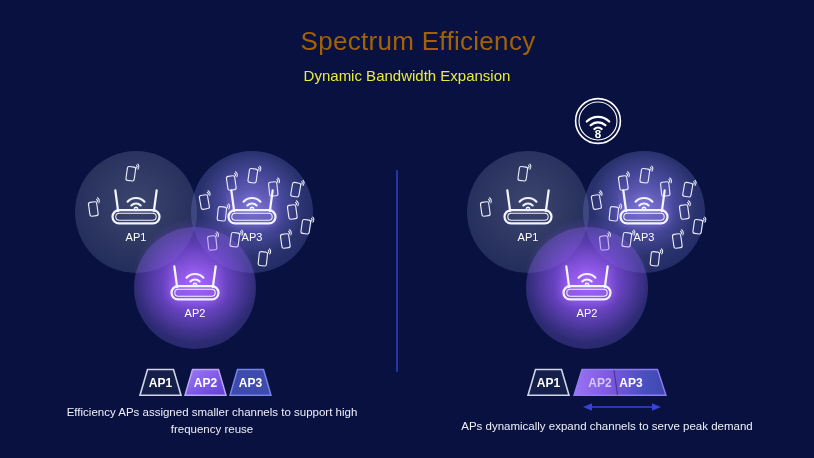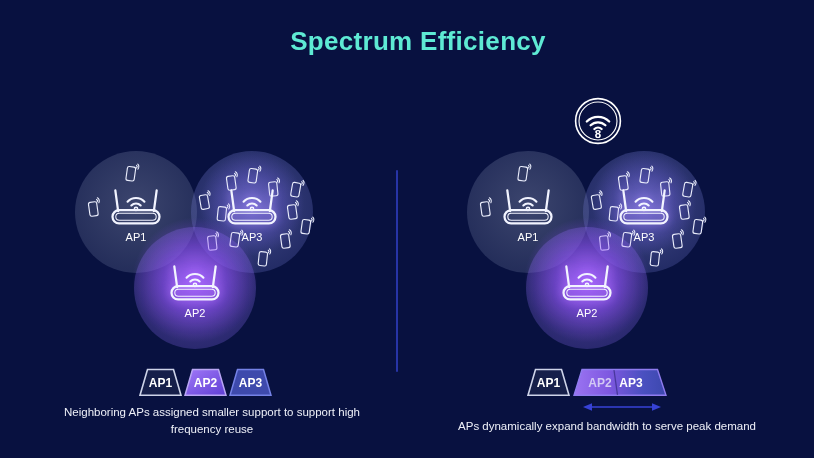--- a/index.html
+++ b/index.html
@@ -1,20 +1,20 @@
 <!DOCTYPE html>
 <html><head>
 <meta charset="utf-8">
 <style>
   html,body{margin:0;padding:0;background:#081140;}
   .stage{position:relative;width:814px;height:458px;background:#081140;overflow:hidden;
          font-family:"Liberation Sans", sans-serif;}
   .abs{position:absolute;}
-  .title{position:absolute;top:26px;left:0;right:0;text-align:center;color:#5eead4;
-         font-size:26px;font-weight:700;letter-spacing:.3px;margin-left:22px;}
+  .title{position:absolute;top:26px;left:0;right:0;text-align:center;color:#a16207;
+         font-size:26px;font-weight:400;letter-spacing:.3px;margin-left:22px;}
   .subtitle{position:absolute;top:67px;left:0;right:0;text-align:center;color:#e9eb41;
          font-size:15px;font-weight:400;}
   .pill{position:absolute;left:143px;top:106px;width:105px;height:31px;box-sizing:border-box;
         border:1.5px solid #d6daee;border-radius:16px;color:#ffffff;font-size:12.5px;
         font-weight:600;letter-spacing:1.1px;display:flex;align-items:center;justify-content:center;}
   .divider{position:absolute;left:396px;top:170px;width:2px;height:202px;background:#2734a6;border-radius:1px;}
   .circle{position:absolute;border-radius:50%;}
   .c-gray{background:radial-gradient(circle at 50% 44%, rgba(180,190,216,.30), rgba(152,164,198,.20) 72%);}
   .c-blue{background:radial-gradient(circle at 50% 44%, rgba(148,152,242,.40), rgba(122,130,222,.24) 74%);}
   .c-purple{background:radial-gradient(circle at 50% 46%, rgba(154,120,248,.48), rgba(128,100,230,.28) 74%);}
@@ -28,20 +28,21 @@
   .ap-label{position:absolute;width:48px;text-align:center;color:#ffffff;font-size:11px;}
   .caption{position:absolute;color:#eef0f8;font-size:11.5px;line-height:1.5;text-align:center;font-weight:500;}
   svg text{font-family:"Liberation Sans", sans-serif;}
 </style>
 </head>
 <body>
 
 <div class="stage">
 
   <div class="title">Spectrum Efficiency</div>
+  <div class="subtitle">Dynamic Bandwidth Expansion</div>
 
 
   <svg class="abs" style="left:574px;top:97px" width="48" height="48" viewBox="0 0 48 48">
     <g fill="none" stroke="#ffffff" stroke-linecap="round">
       <circle cx="24" cy="24" r="22.4" stroke-width="1.6"></circle>
       <circle cx="24" cy="24" r="19" stroke-width="1.1"></circle>
       <path d="M12.8 24.5 A15.8 15.8 0 0 1 35.2 24.5" stroke-width="2.3"></path>
       <path d="M16.6 28.3 A10.6 10.6 0 0 1 31.4 28.3" stroke-width="2.3"></path>
       <path d="M20.4 32 A5.4 5.4 0 0 1 27.6 32" stroke-width="2.3"></path>
     </g>
@@ -430,16 +431,16 @@
       <text x="58" y="19" text-anchor="middle" fill="#ffffff" font-size="12" font-weight="bold">AP3</text>
     </g>
   </svg>
 
   <svg class="abs" style="left:581px;top:401px" width="82" height="12" viewBox="0 0 82 12">
     <line x1="9" y1="6" x2="73" y2="6" stroke="#3742d6" stroke-width="1.7"></line>
     <polygon points="2,6 11,2.2 11,9.8" fill="#3742d6"></polygon>
     <polygon points="80,6 71,2.2 71,9.8" fill="#3742d6"></polygon>
   </svg>
 
-  <div class="caption" style="left:40px;top:404px;width:344px">Neighboring APs assigned smaller support to support high frequency reuse</div>
-  <div class="caption" style="left:425px;top:418px;width:364px">APs dynamically expand bandwidth to serve peak demand</div>
+  <div class="caption" style="left:40px;top:404px;width:344px">Efficiency APs assigned smaller channels to support high frequency reuse</div>
+  <div class="caption" style="left:425px;top:418px;width:364px">APs dynamically expand channels to serve peak demand</div>
 
 </div>
 
 </body></html>

